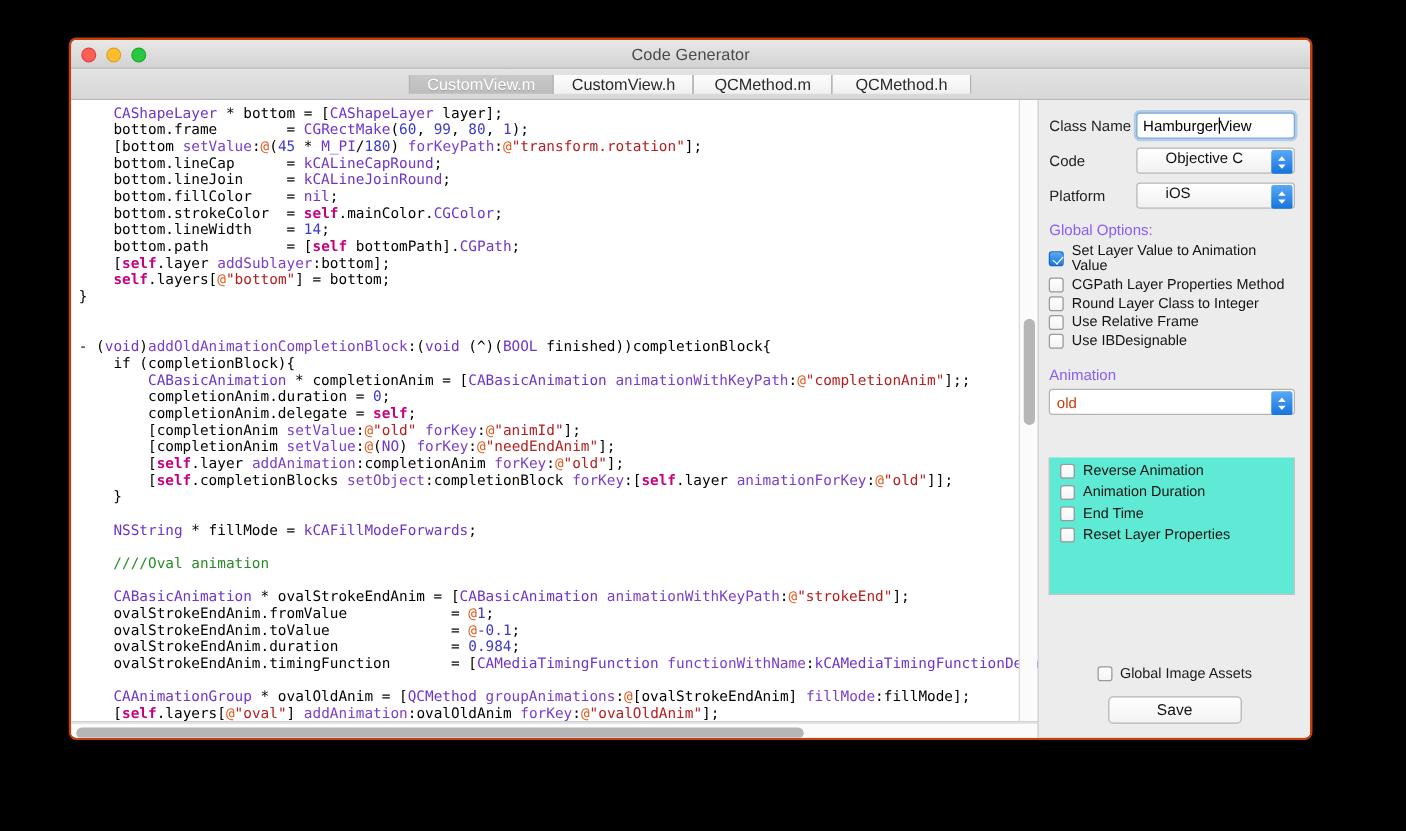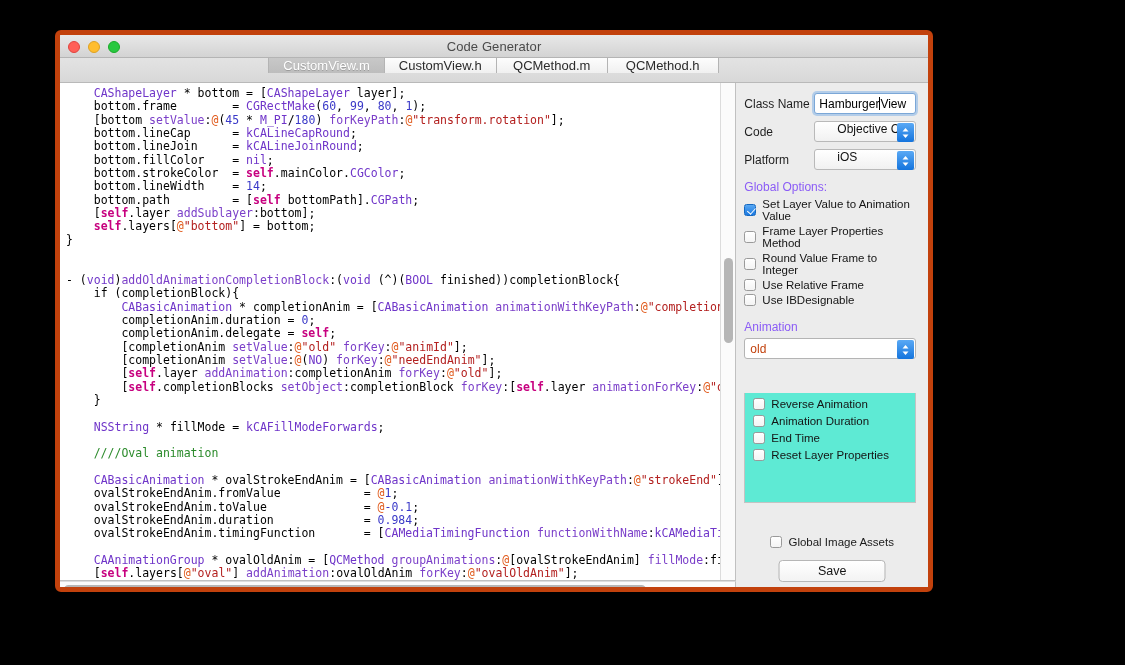--- a/index.html
+++ b/index.html
@@ -14,26 +14,26 @@
   #desktop {
     position: relative;
     width: 1125px; height: 665px;
     background: #000000;
   }
 
   
   #window {
     position: absolute;
     left: 55px; top: 30px;
-    width: 878px; height: 562px;
+    width: 995px; height: 562px;
     background: #ececec;
     border-radius: 6px;
     box-shadow: 0 6px 26px rgba(0,0,0,0.65);
     overflow: hidden;
-    border: 5px solid #c2410c;
+    border: 2px solid #c2410c;
   }
 
   
   #titlebar {
     position: relative;
     height: 23px;
     background: linear-gradient(to bottom, #e8e8e8 0%, #d3d3d3 100%);
     border-bottom: 1px solid #b4b4b4;
     display: flex;
     align-items: center;
@@ -57,21 +57,21 @@
     color: #4a4a4a;
     letter-spacing: 0.1px;
   }
 
   
   #tabbar {
     height: 25px;
     background: linear-gradient(to bottom, #e3e3e3 0%, #d8d8d8 100%);
     border-bottom: 1px solid #b9b9b9;
     display: flex;
-    align-items: flex-start;
+    align-items: center;
     justify-content: center;
     padding: 0;
   }
   .tab {
     min-width: 112px;
     padding: 0 14px;
     display: flex;
     align-items: center;
     justify-content: center;
     font-size: 13px;
@@ -406,25 +406,25 @@
         </div>
 
         <div class="section-label">Global Options:</div>
 
         <div class="check-row">
           <span class="cb checked"></span>
           <span>Set Layer Value to Animation Value</span>
         </div>
         <div class="check-row">
           <span class="cb"></span>
-          <span>Frame Layer Properties Method</span>
+          <span>CGPath Layer Properties Method</span>
         </div>
         <div class="check-row">
           <span class="cb"></span>
-          <span>Round Value Frame to Integer</span>
+          <span>Round Layer Class to Integer</span>
         </div>
         <div class="check-row">
           <span class="cb"></span>
           <span>Use Relative Frame</span>
         </div>
         <div class="check-row">
           <span class="cb"></span>
           <span>Use IBDesignable</span>
         </div>
 

